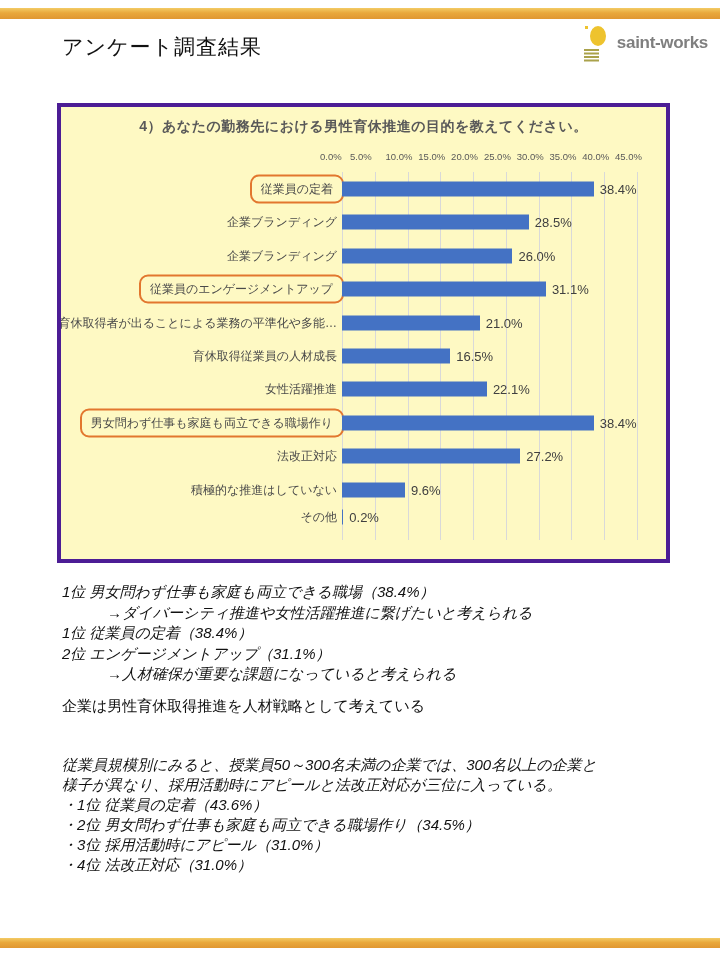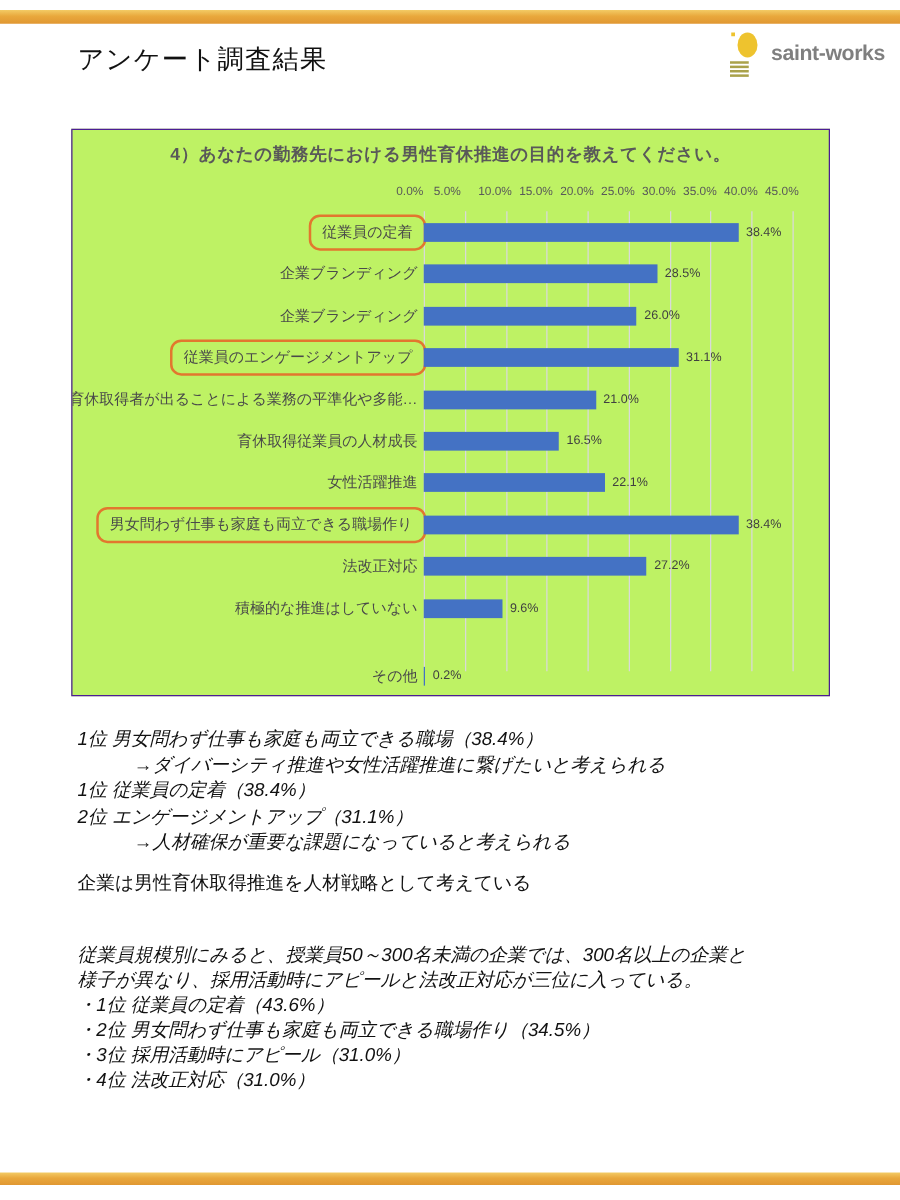--- a/index.html
+++ b/index.html
@@ -18,21 +18,21 @@
     position:absolute;left:62px;top:33px;font-size:21px;font-weight:500;
     color:#111;letter-spacing:1px;
   }
   .logo{
     position:absolute;right:12px;top:23px;display:flex;align-items:center;gap:4px;
   }
   .logo-text{font-size:17px;font-weight:bold;color:#7f7f7f;letter-spacing:-0.3px;}
   
   .chart-card{
     position:absolute;left:57px;top:103px;width:605px;height:452px;
-    border:1px solid #4c1d95;background:#bef264;overflow:hidden;
+    border:4px solid #4c1d95;background:#fef9c3;overflow:hidden;
   }
   .chart-title{
     position:absolute;left:0;top:11px;width:100%;text-align:center;
     font-size:14px;font-weight:bold;color:#595959;letter-spacing:0.5px;
   }
   .tick-label{
     position:absolute;width:44px;margin-left:-22px;text-align:left;
     font-size:9.5px;color:#595959;top:44px;
   }
   .gridline{position:absolute;width:1px;background:#d9d9d9;}
@@ -44,21 +44,21 @@
   .cat-label.boxed{
     border:2px solid #e2772e;border-radius:9px;padding:4px 9px;right:322px;
     background:transparent;
   }
   .bar{
     position:absolute;left:281px;height:15px;top:50%;transform:translateY(-50%);
     background:#4472c4;
   }
   .val-label{
     position:absolute;top:50%;transform:translateY(-50%);
-    font-size:10px;color:#404040;white-space:nowrap;
+    font-size:13px;color:#404040;white-space:nowrap;
   }
   
   .text-block{position:absolute;left:62px;font-size:15px;color:#111;font-style:italic;}
   .text-line{white-space:pre;}
   #analysis-block{top:582px;}
   #analysis-block .text-line{line-height:20.5px;}
   .statement{position:absolute;left:62px;top:697px;font-size:15px;color:#111;}
   #breakdown-block{top:755px;}
   #breakdown-block .text-line{line-height:20px;}
 </style>
@@ -147,21 +147,21 @@
     <div class="bar-row" style="top: 332.636px; height: 33.4545px;">
       <span class="cat-label">法改正対応</span>
       <div class="bar" style="width: 178.323px; background: rgb(68, 114, 196);"></div>
       <span class="val-label" style="left: 465.323px;">27.2%</span>
     </div>
     <div class="bar-row" style="top: 366.091px; height: 33.4545px;">
       <span class="cat-label">積極的な推進はしていない</span>
       <div class="bar" style="width: 62.9376px; background: rgb(68, 114, 196);"></div>
       <span class="val-label" style="left: 349.938px;">9.6%</span>
     </div>
-    <div class="bar-row" style="top: 420px; height: 33.4545px; text-align: center;">
+    <div class="bar-row" style="top: 393px; height: 33.4545px; text-align: center;">
       <span class="cat-label">その他</span>
       <div class="bar" style="width: 1.3112px; background: rgb(68, 114, 196);"></div>
       <span class="val-label" style="left: 288.311px;">0.2%</span>
     </div>
   </div>
 
 <div class="text-block" id="analysis-block">
     <div class="text-line">1位 男女問わず仕事も家庭も両立できる職場（38.4%）</div>
     <div class="text-line">　　　→ダイバーシティ推進や女性活躍推進に繋げたいと考えられる</div>
     <div class="text-line">1位 従業員の定着（38.4%）</div>

